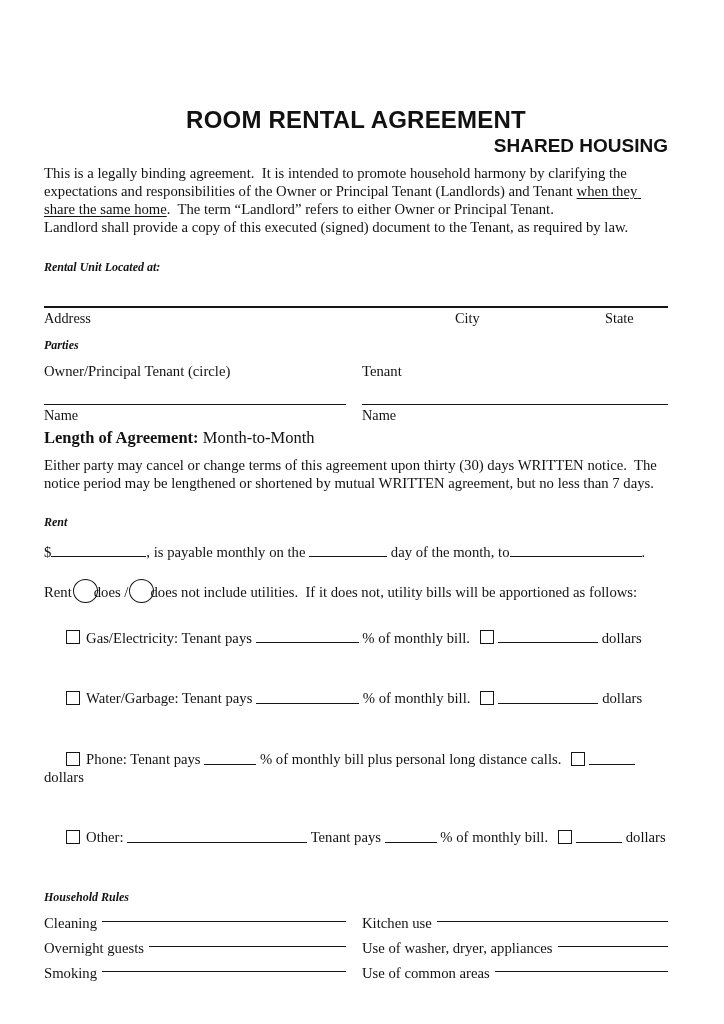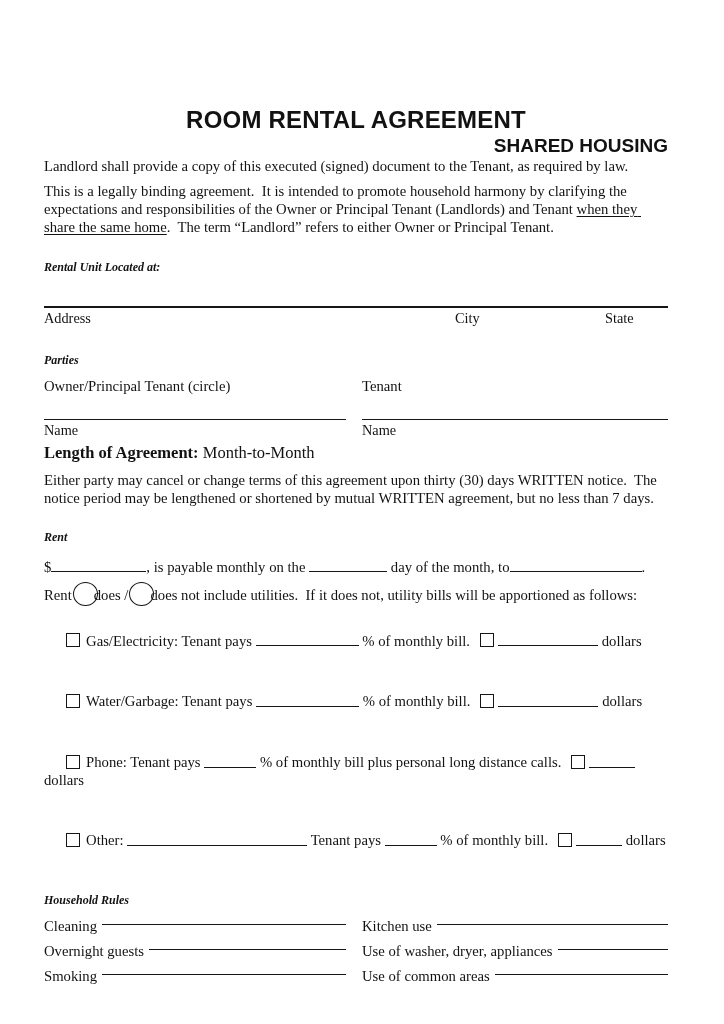--- a/index.html
+++ b/index.html
@@ -28,52 +28,52 @@
 </style>
 </head>
 <body>
 
 <div class="page">
   <div class="content">
 
     <div class="title">ROOM RENTAL AGREEMENT</div>
     <div class="subtitle">SHARED HOUSING</div>
 
+    <p class="body-text prewrap" style="margin-top:7px"><span>This is a legally binding agreement.  It is intended to promote household harmony by clarifying the expectations and responsibilities of the Owner or Principal Tenant (Landlords) and Tenant </span><span class="u">when they share the same home</span><span>.  The term “Landlord” refers to either Owner or Principal Tenant.</span></p>
     <p class="body-text prewrap">Landlord shall provide a copy of this executed (signed) document to the Tenant, as required by law.</p>
-    <p class="body-text prewrap" style="margin-top:7px"><span>This is a legally binding agreement.  It is intended to promote household harmony by clarifying the expectations and responsibilities of the Owner or Principal Tenant (Landlords) and Tenant </span><span class="u">when they share the same home</span><span>.  The term “Landlord” refers to either Owner or Principal Tenant.</span></p>
 
     <div class="h1" style="margin-top:21px">Rental Unit Located at:</div>
     <div class="rule" style="margin-top:29px"></div>
     <div class="label-row">
       <span style="position:absolute;left:0">Address</span>
       <span style="position:absolute;left:411px">City</span>
       <span style="position:absolute;left:561px">State</span>
     </div>
 
-    <div class="h1" style="margin-top:21px">Parties</div>
+    <div class="h1" style="margin-top:6px">Parties</div>
     <div class="two-col body-text" style="margin-top:7px">
       <span>Owner/Principal Tenant (circle)</span>
       <span>Tenant</span>
     </div>
     <div class="two-col" style="margin-top:24px">
       <div class="rule-thin"></div>
       <div class="rule-thin"></div>
     </div>
     <div class="two-col" style="font-size:14.3px;margin-top:2px">
       <span>Name</span>
       <span>Name</span>
     </div>
 
     <div style="font-size:16.5px;margin-top:4px"><span style="font-weight:bold">Length of Agreement:</span><span class="prewrap"> Month-to-Month</span></div>
     <p class="body-text prewrap" style="margin-top:8px">Either party may cancel or change terms of this agreement upon thirty (30) days WRITTEN notice.  The notice period may be lengthened or shortened by mutual WRITTEN agreement, but no less than 7 days.</p>
 
     <div class="h1" style="margin-top:20px">Rent</div>
     <div class="body-text prewrap" style="margin-top:11px"><span>$</span><span class="blank" style="width:95px"></span><span>, is payable monthly on the </span><span class="blank" style="width:78px"></span><span> day of the month, to</span><span class="blank" style="width:132px"></span><span>.</span></div>
 
-    <div class="body-text prewrap" style="margin-top:6px"><span>Rent</span><span class="circ"></span><span>does</span><span> /</span><span class="circ"></span><span>does not</span><span> include utilities.  If it does not, utility bills will be apportioned as follows:</span></div>
+    <div class="body-text prewrap" style="margin-top:18px"><span>Rent</span><span class="circ"></span><span>does</span><span> /</span><span class="circ"></span><span>does not</span><span> include utilities.  If it does not, utility bills will be apportioned as follows:</span></div>
 
     <div class="util-row prewrap">
       <span class="cb"></span><span>Gas/Electricity: Tenant pays </span><span class="blank" style="width:103px"></span><span> % of monthly bill.</span><span class="cb cb2"></span><span class="blank" style="width:100px"></span><span> dollars</span>
     </div>
     <div class="util-row prewrap">
       <span class="cb"></span><span>Water/Garbage: Tenant pays </span><span class="blank" style="width:103px"></span><span> % of monthly bill.</span><span class="cb cb2"></span><span class="blank" style="width:100px"></span><span> dollars</span>
     </div>
     <div class="util-row prewrap">
       <span class="cb"></span><span>Phone: Tenant pays </span><span class="blank" style="width:52px"></span><span> % of monthly bill plus personal long distance calls.</span><span class="cb cb2"></span><span class="blank" style="width:46px"></span><span> dollars</span>
     </div>

